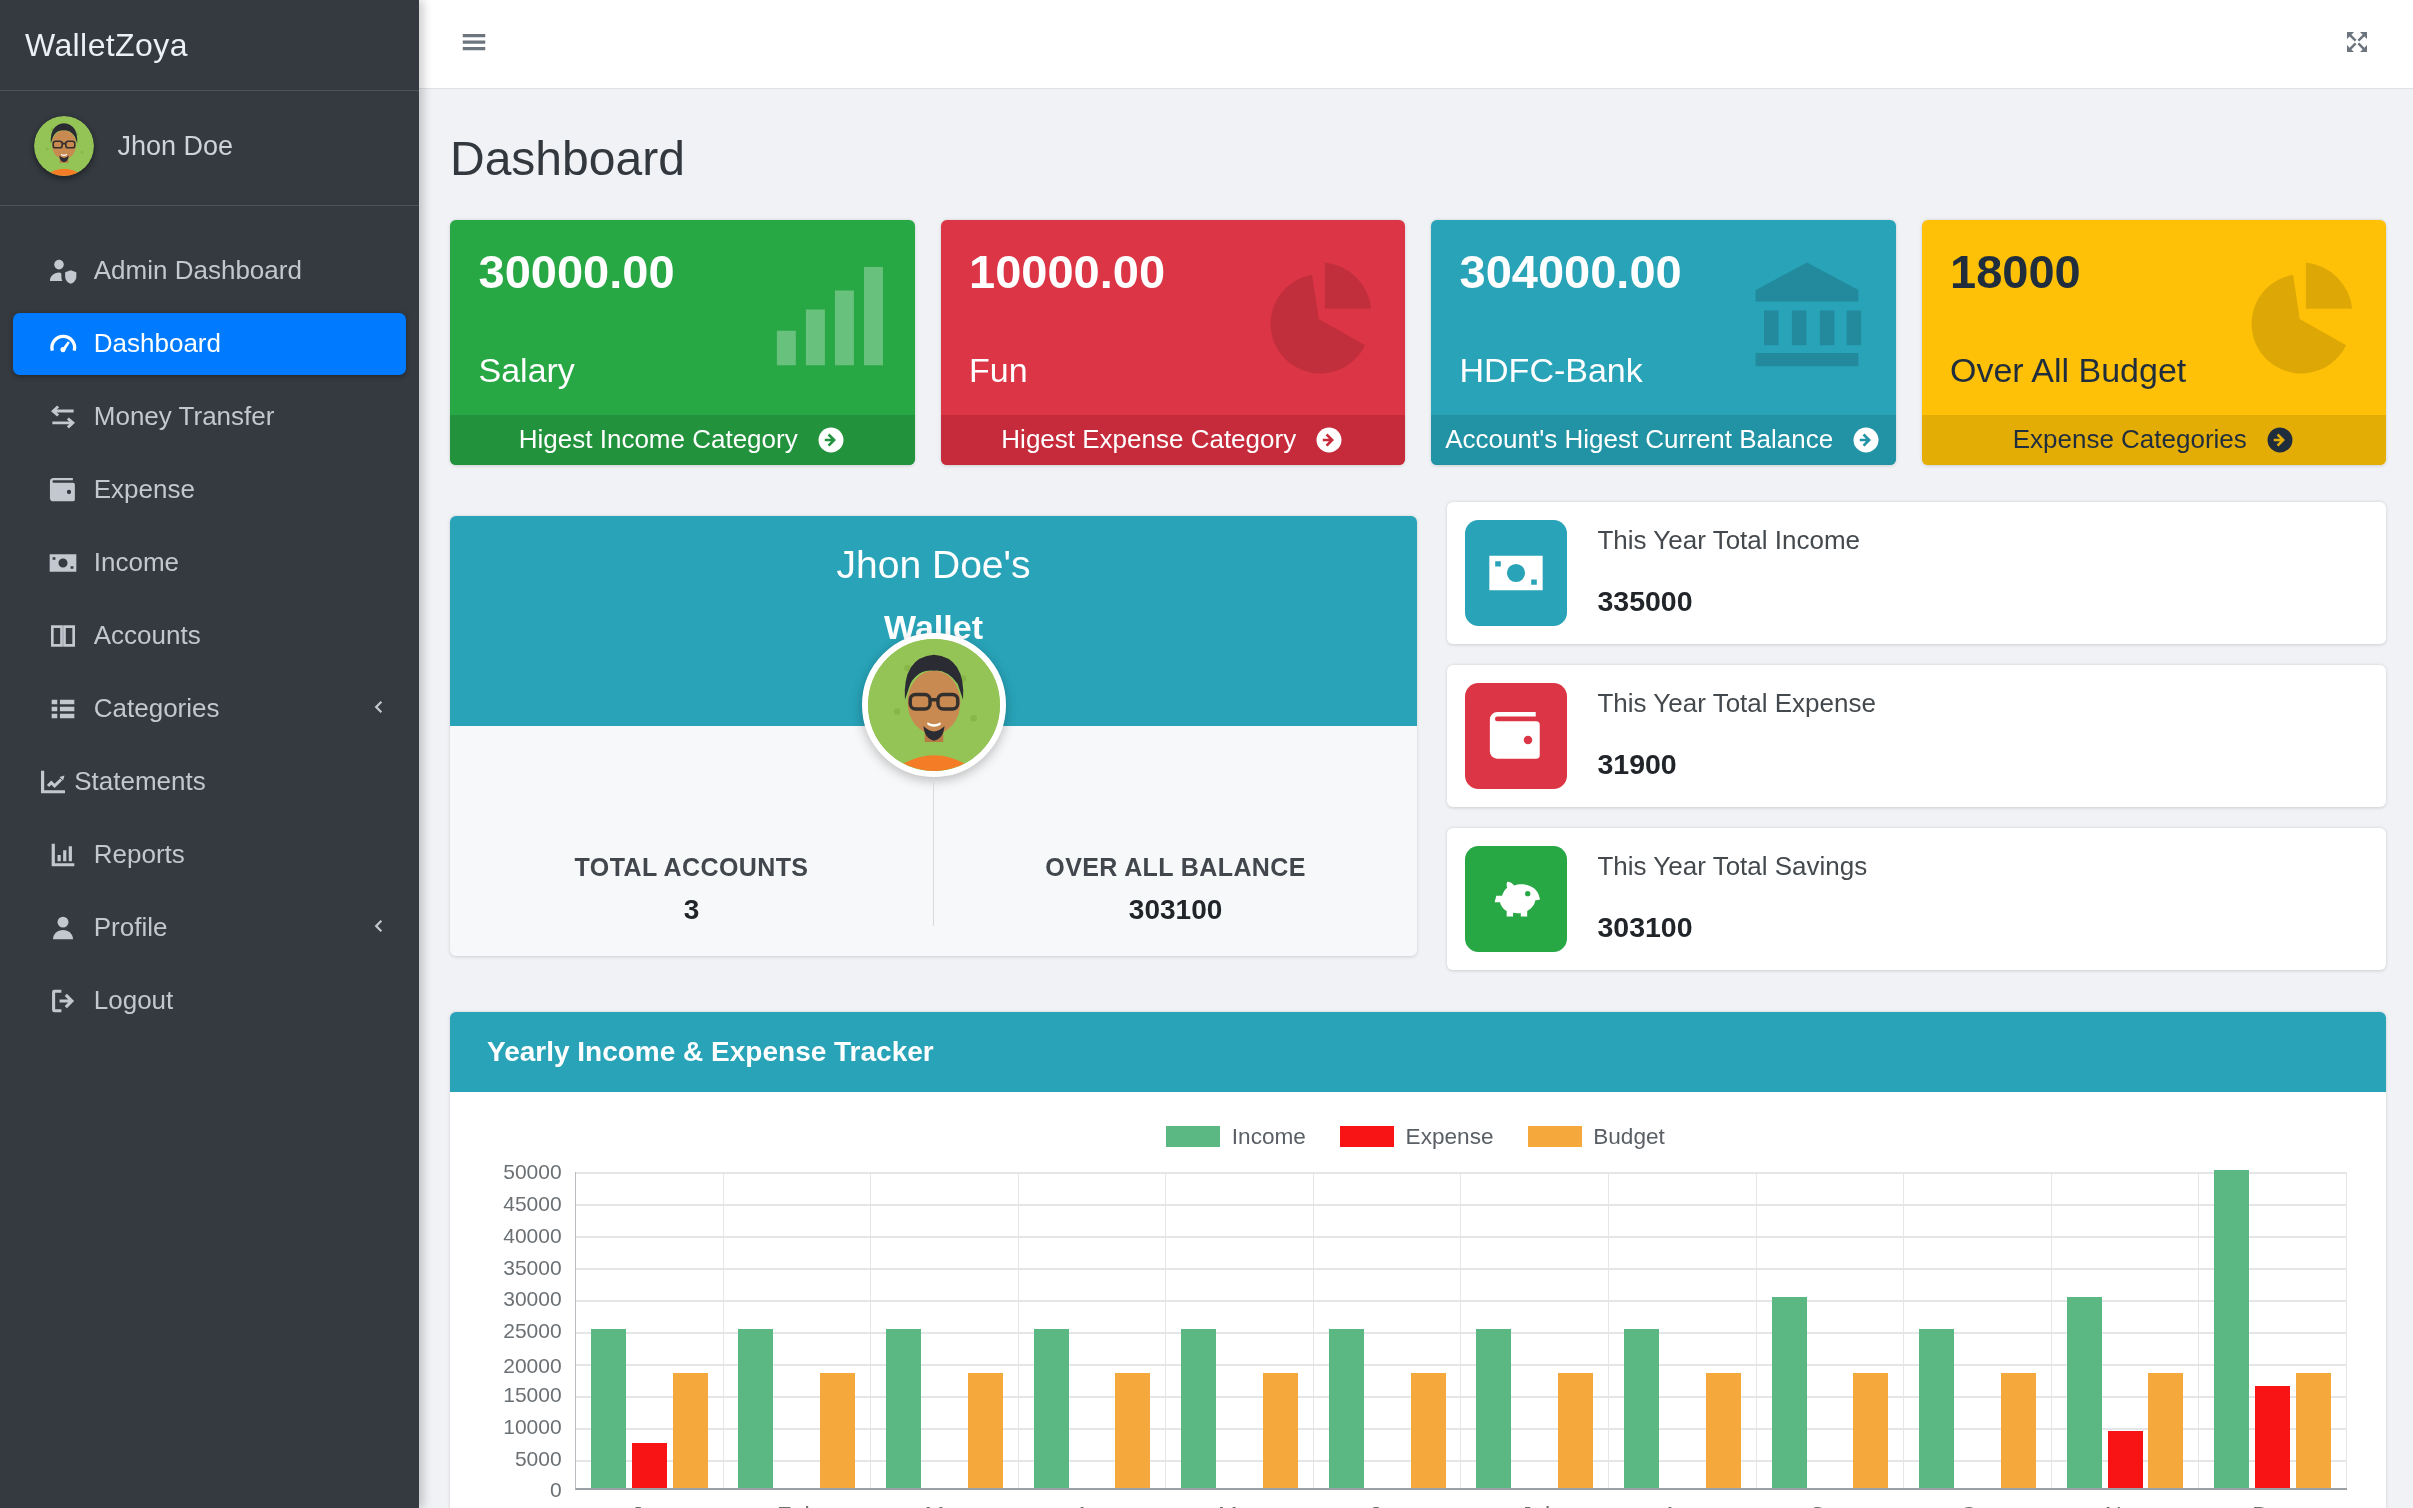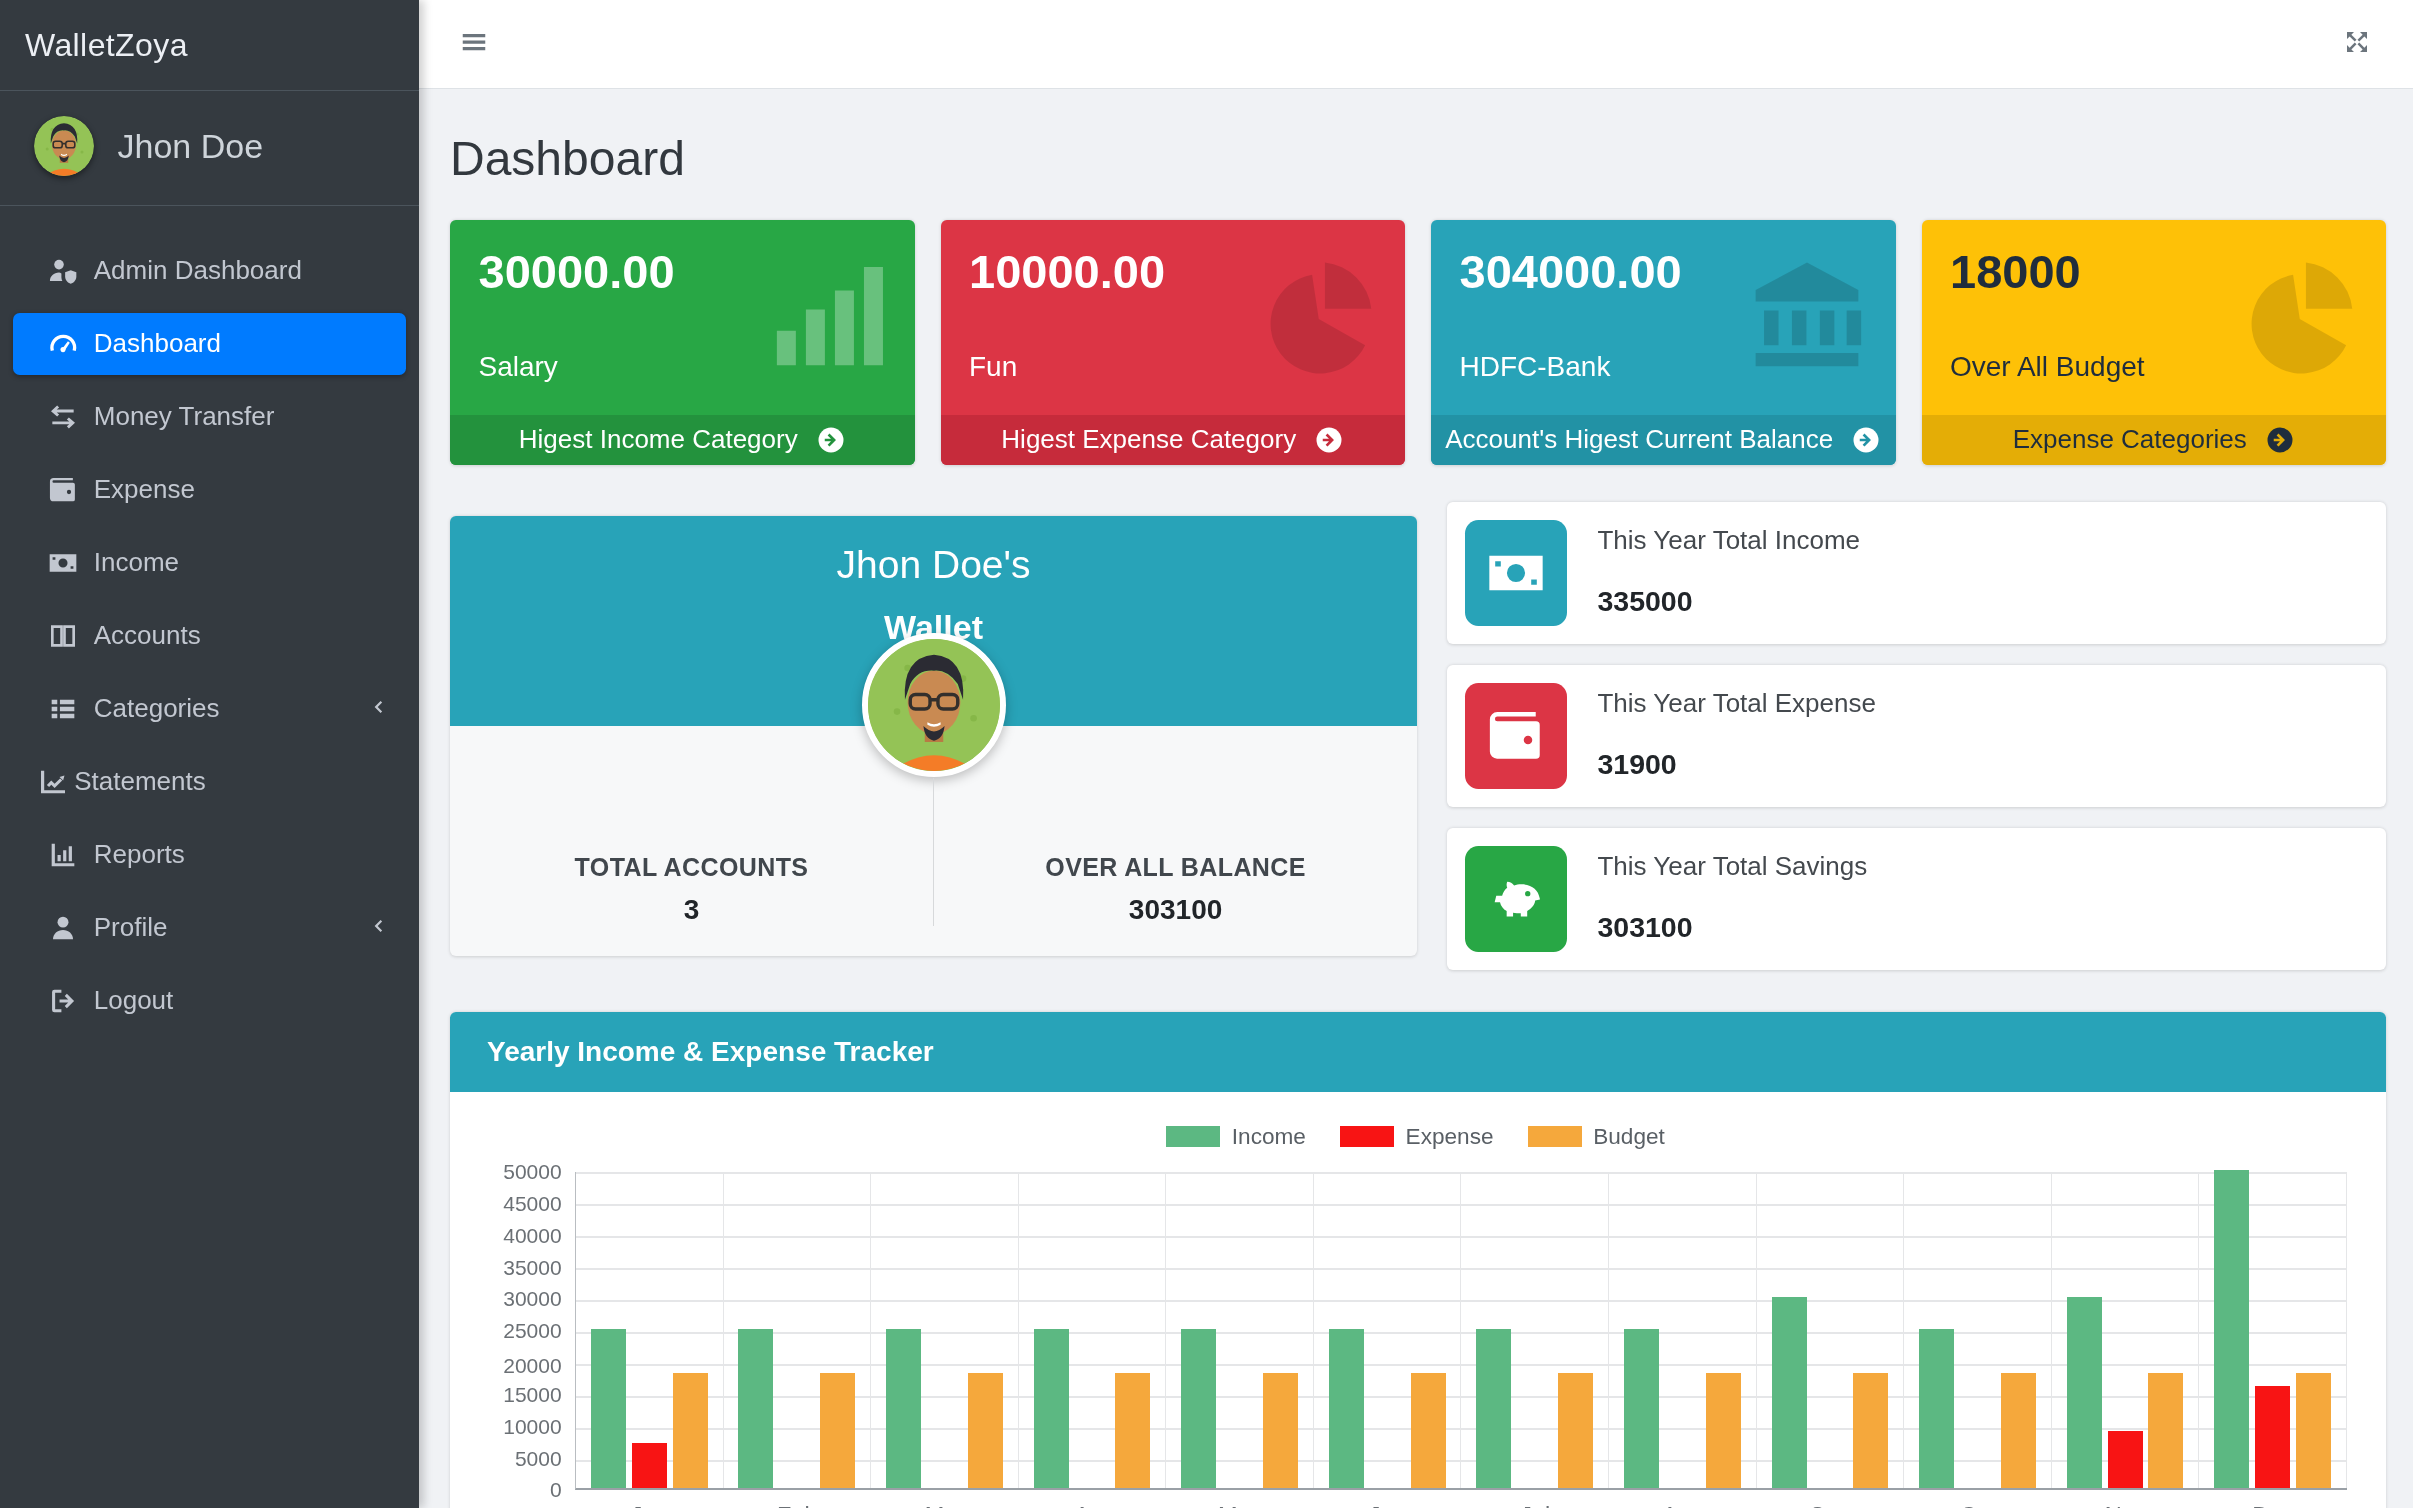--- a/index.html
+++ b/index.html
@@ -9,21 +9,21 @@
   
   .sidebar { width:419px; min-width:419px; height:1508px; background:#343a40; color:#c2c7d0;
              box-shadow:5px 0 8.4px rgba(0,0,0,.18); z-index:5; display:flex; flex-direction:column; }
   .brand { height:91px; display:flex; align-items:center; padding:14px 25px;
            border-bottom:0.8px solid #4b545c; }
   .brand-text { font-size:32px; font-weight:300; color:#eceff4; letter-spacing:0.4px; }
   .user-panel { display:flex; align-items:center; gap:23.5px; padding:25px 0 28.5px 34px;
                 border-bottom:0.8px solid #4b545c; }
   .avatar-sm { width:60px; height:60px; border-radius:50%; overflow:hidden;
                box-shadow:0 2.5px 6.7px rgba(0,0,0,.45); flex:0 0 auto; }
-  .user-name { font-size:34px; color:#ced4da; }
+  .user-name { font-size:27px; color:#ced4da; }
   .nav { list-style:none; padding:34px 13.4px 0 13.4px; }
   .nav-item { display:flex; align-items:center; gap:13.4px; height:62px; margin-bottom:11px;
               padding-left:33px; border-radius:6.7px; cursor:pointer; color:#c2c7d0; }
   .nav-item.flush { padding-left:22.6px; gap:4.2px; }
   .nav-item.active { background:#007bff; color:#ffffff; box-shadow:0 1.7px 5px rgba(0,0,0,.3); }
   .nav-icon { width:34px; height:34px; flex:0 0 auto; display:flex; align-items:center; justify-content:center; }
   .nav-icon svg { width:32px; height:32px; fill:currentColor; }
   .nav-label { font-size:26px; }
   .nav-chevron { margin-left:auto; margin-right:17px; }
   .nav-chevron svg { width:22px; height:22px; fill:currentColor; }
@@ -37,21 +37,21 @@
   .content { flex:1; padding:23.5px 27px 0 31px; overflow:hidden; }
   .page-title { font-size:48px; font-weight:500; color:#32383e; margin:18.4px 0 34px 0; }
 
   
   .cards-row { display:flex; gap:26px; margin-bottom:37px; }
   .stat-card { flex:1; height:245px; border-radius:5.9px; overflow:hidden; position:relative;
                background:var(--cc); color:var(--tc); box-shadow:0 0.8px 3.4px rgba(0,0,0,.15);
                display:flex; flex-direction:column; }
   .stat-body { padding:25px 28.5px; flex:1; position:relative; }
   .stat-value { font-size:47px; font-weight:bold; line-height:1.15; }
-  .stat-label { font-size:28px; margin-top:52px; }
+  .stat-label { font-size:34px; margin-top:52px; }
   .stat-icon { position:absolute; right:22px; top:28.5px; color:var(--ic); }
   .stat-icon svg { width:134px; height:134px; fill:currentColor; }
   .stat-footer { height:50px; background:var(--fc); display:flex; align-items:center;
                  justify-content:center; gap:18px; font-size:26px; cursor:pointer; }
   .ac { width:30px; height:30px; }
   .ac .ac-circle { fill:var(--tc); }
   .ac .ac-arrow { fill:var(--fc); }
 
   
   .mid-row { display:flex; gap:30px; margin-bottom:42px; align-items:center; }

